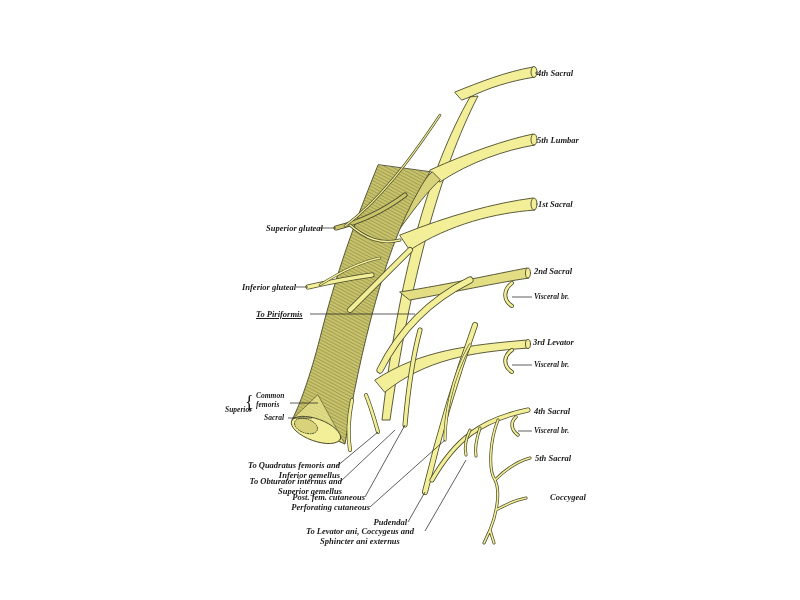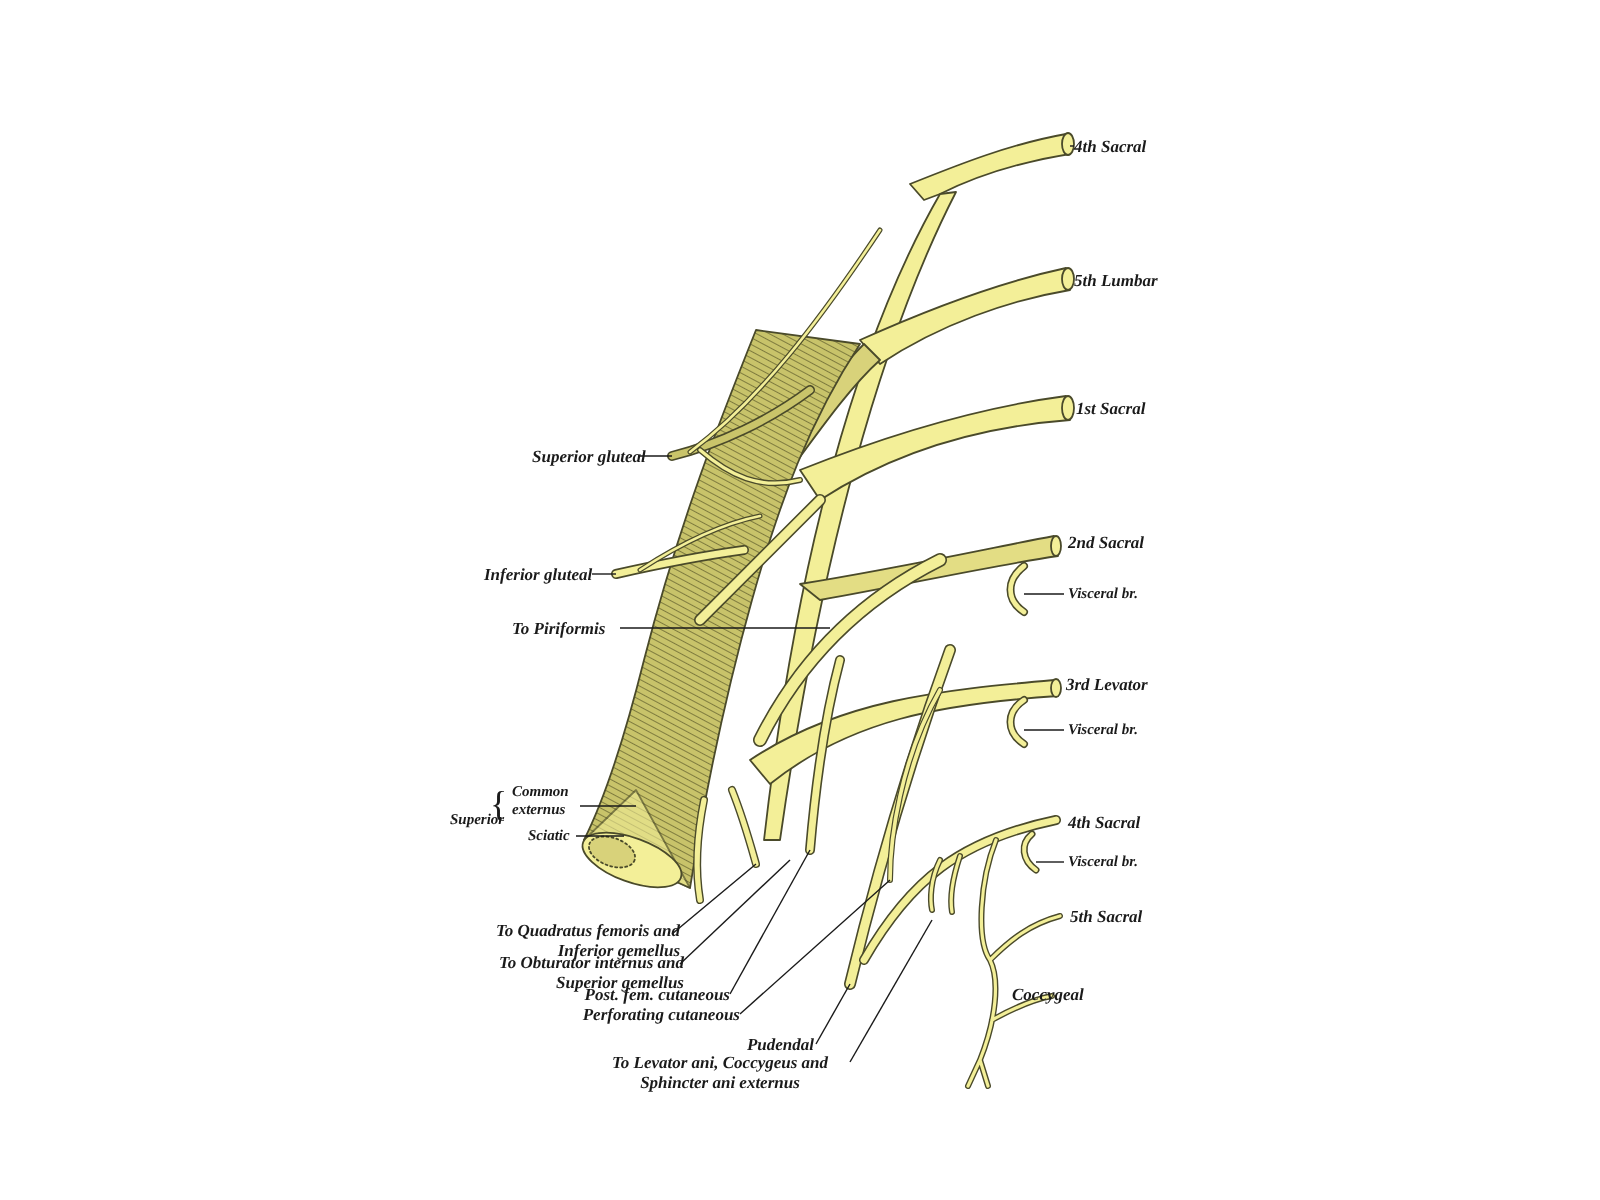--- a/index.html
+++ b/index.html
@@ -110,33 +110,33 @@
   </g>
 </svg>
 
 <div class="lbl bold" style="left:537px;top:68px;">4th Sacral</div>
 <div class="lbl bold" style="left:537px;top:135px;text-align:center;">5th Lumbar</div>
 <div class="lbl bold" style="left:538px;top:199px;">1st Sacral</div>
 <div class="lbl bold" style="left:534px;top:266px;">2nd Sacral</div>
 <div class="lbl bold" style="left:533px;top:337px;">3rd Levator</div>
 <div class="lbl bold" style="left:534px;top:406px;">4th Sacral</div>
 <div class="lbl bold" style="left:535px;top:453px;">5th Sacral</div>
-<div class="lbl bold" style="left:506px;top:492px;font-style:italic;">Coccygeal</div>
+<div class="lbl bold" style="left:550px;top:492px;font-style:italic;">Coccygeal</div>
 
 <div class="lbl bold" style="left:534px;top:292px;font-size:7.5px;">Visceral br.</div>
 <div class="lbl bold" style="left:534px;top:360px;font-size:7.5px;">Visceral br.</div>
 <div class="lbl bold" style="left:534px;top:426px;font-size:7.5px;">Visceral br.</div>
 
 <div class="lbl bold" style="left:266px;top:223px;">Superior gluteal</div>
 <div class="lbl bold" style="left:242px;top:282px;">Inferior gluteal</div>
-<div class="lbl bold" style="left:256px;top:309px;">To Piriformis</div>
+<div class="lbl bold" style="left:256px;top:309px;text-decoration:underline;">To Piriformis</div>
 
 <div class="lbl bold" style="left:225px;top:405px;font-size:7.5px;">Superior</div>
 <div class="lbl" style="left:245px;top:392px;font-size:18px;font-style:normal;line-height:20px;">{</div>
-<div class="lbl bold" style="left:256px;top:391px;font-size:7.5px;line-height:9px;"><span>Common</span><br><span>externus</span></div>
-<div class="lbl bold" style="left:264px;top:413px;font-size:7.5px;">Sciatic</div>
+<div class="lbl bold" style="left:256px;top:391px;font-size:7.5px;line-height:9px;"><span>Common</span><br><span>femoris</span></div>
+<div class="lbl bold" style="left:264px;top:413px;font-size:7.5px;">Sacral</div>
 
 <div class="lbl bold r" style="left:220px;top:460px;width:120px;"><span>To Quadratus femoris and</span><br><span style="">Inferior gemellus</span></div>
 <div class="lbl bold r" style="left:220px;top:476px;width:122px;"><span>To Obturator internus and</span><br><span style="">Superior gemellus</span></div>
 <div class="lbl bold r" style="left:240px;top:492px;width:125px;">Post. fem. cutaneous</div>
 <div class="lbl bold r" style="left:240px;top:502px;width:130px;">Perforating cutaneous</div>
 <div class="lbl bold r" style="left:340px;top:517px;width:67px;">Pudendal</div>
 <div class="lbl bold c" style="left:295px;top:526px;width:130px;"><span>To Levator ani, Coccygeus and</span><br><span>Sphincter ani externus</span></div>
 
 </body></html>

